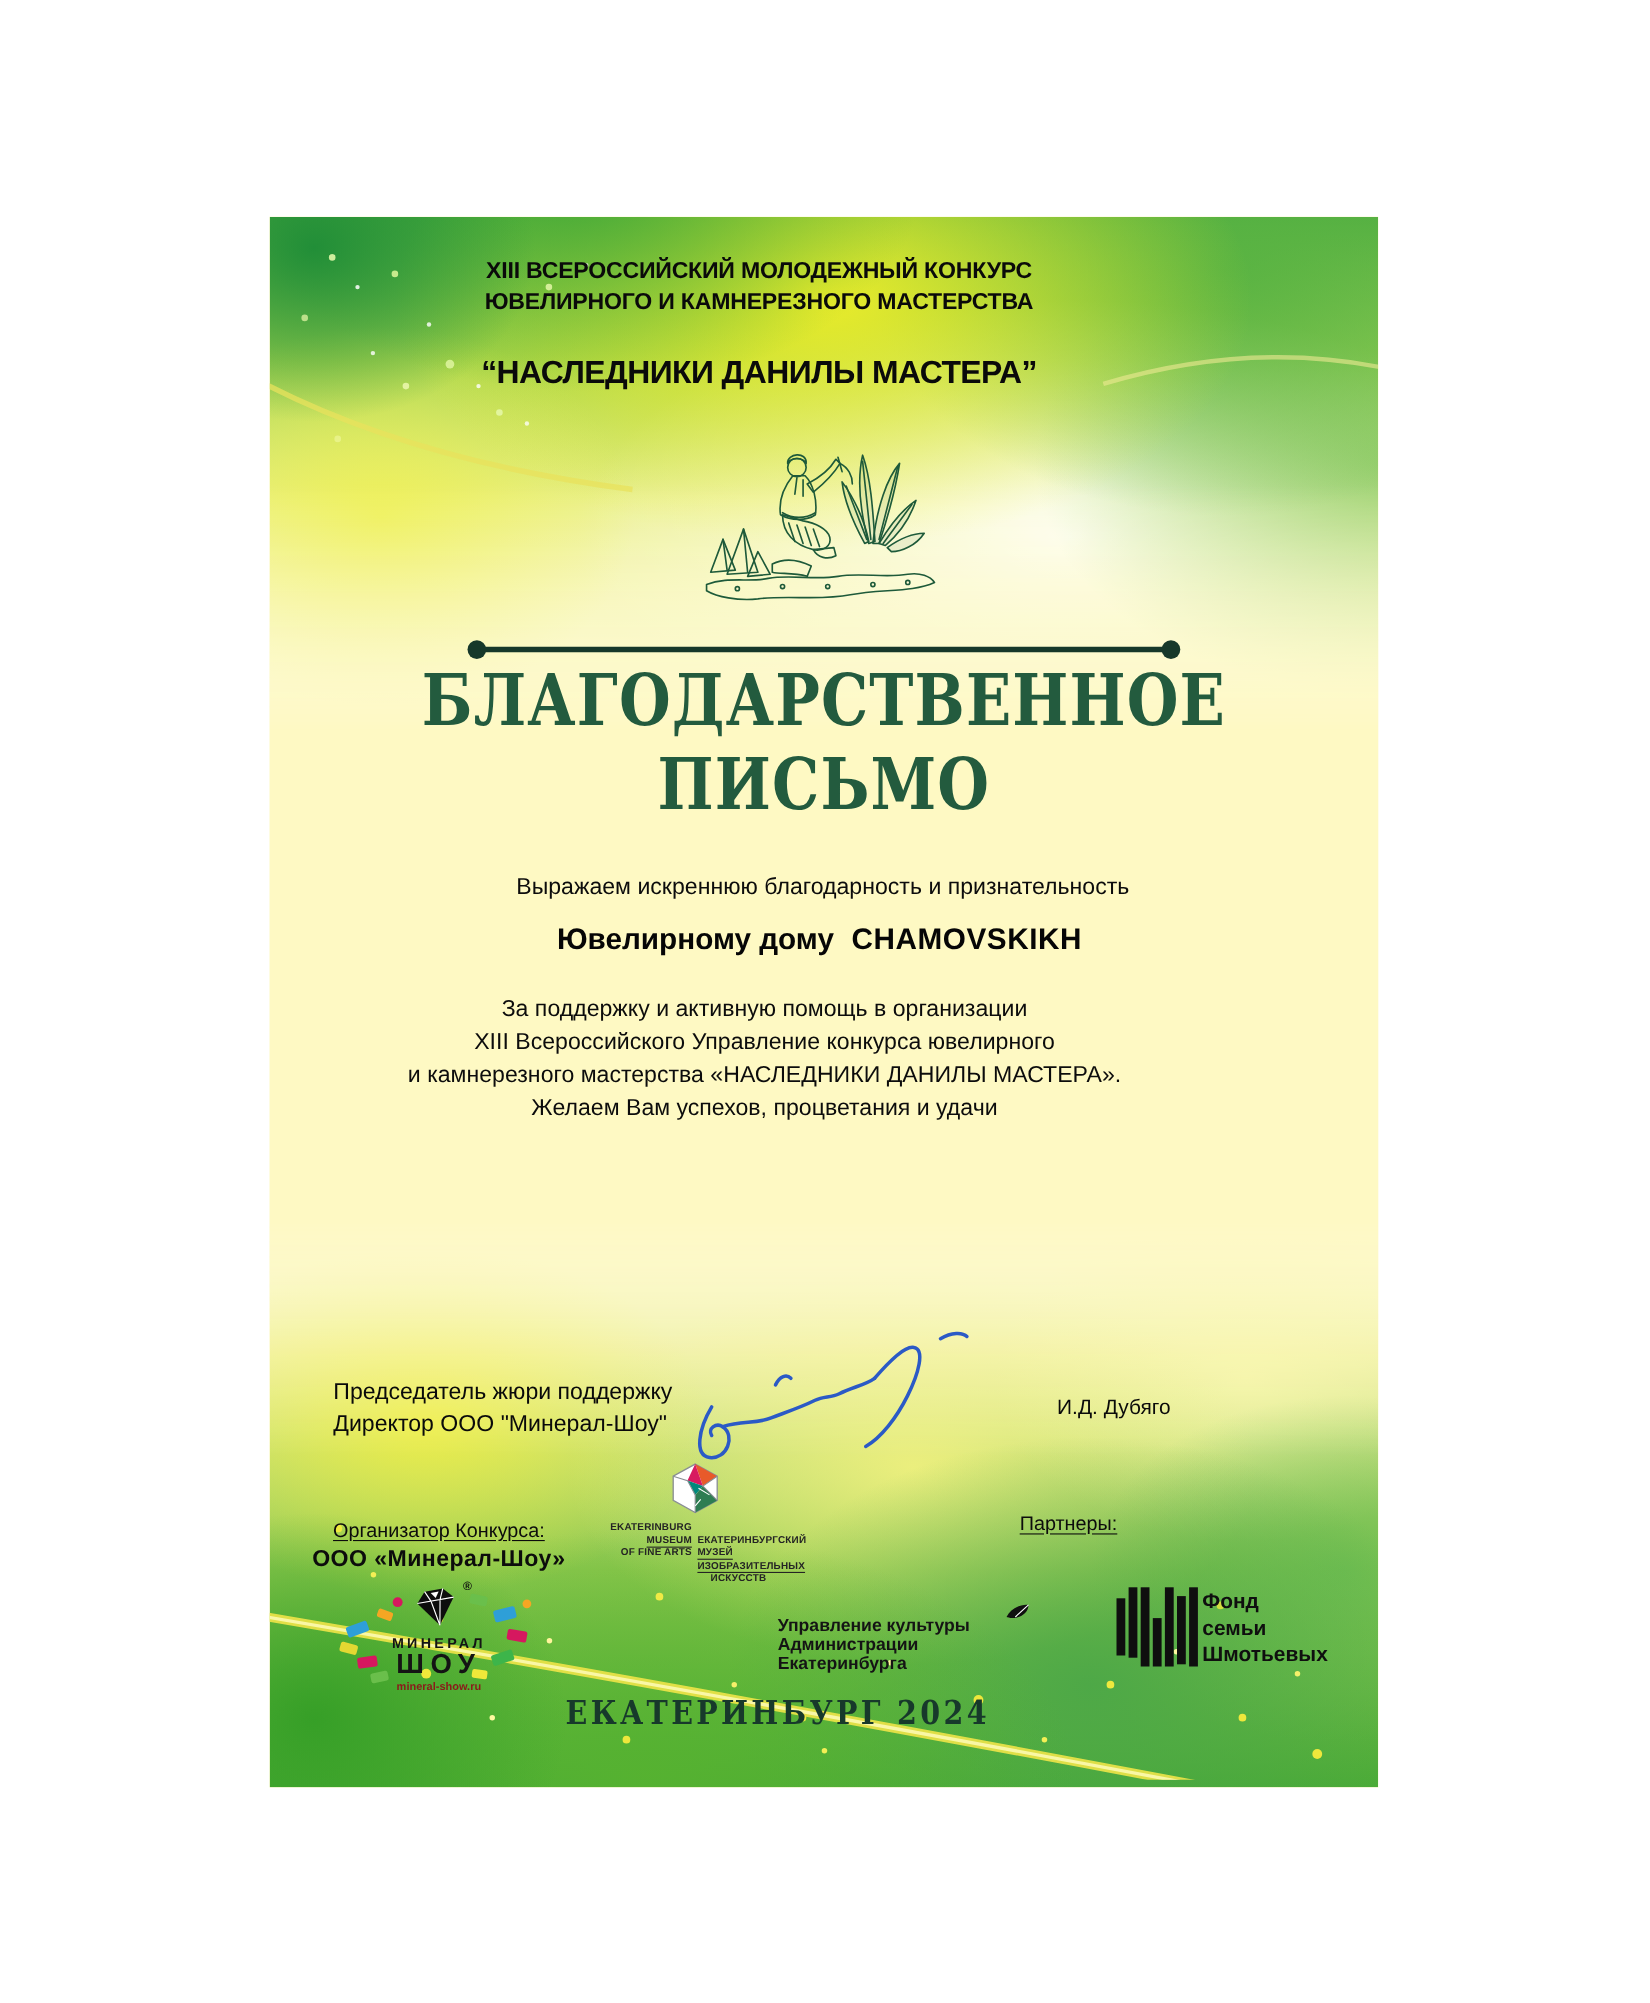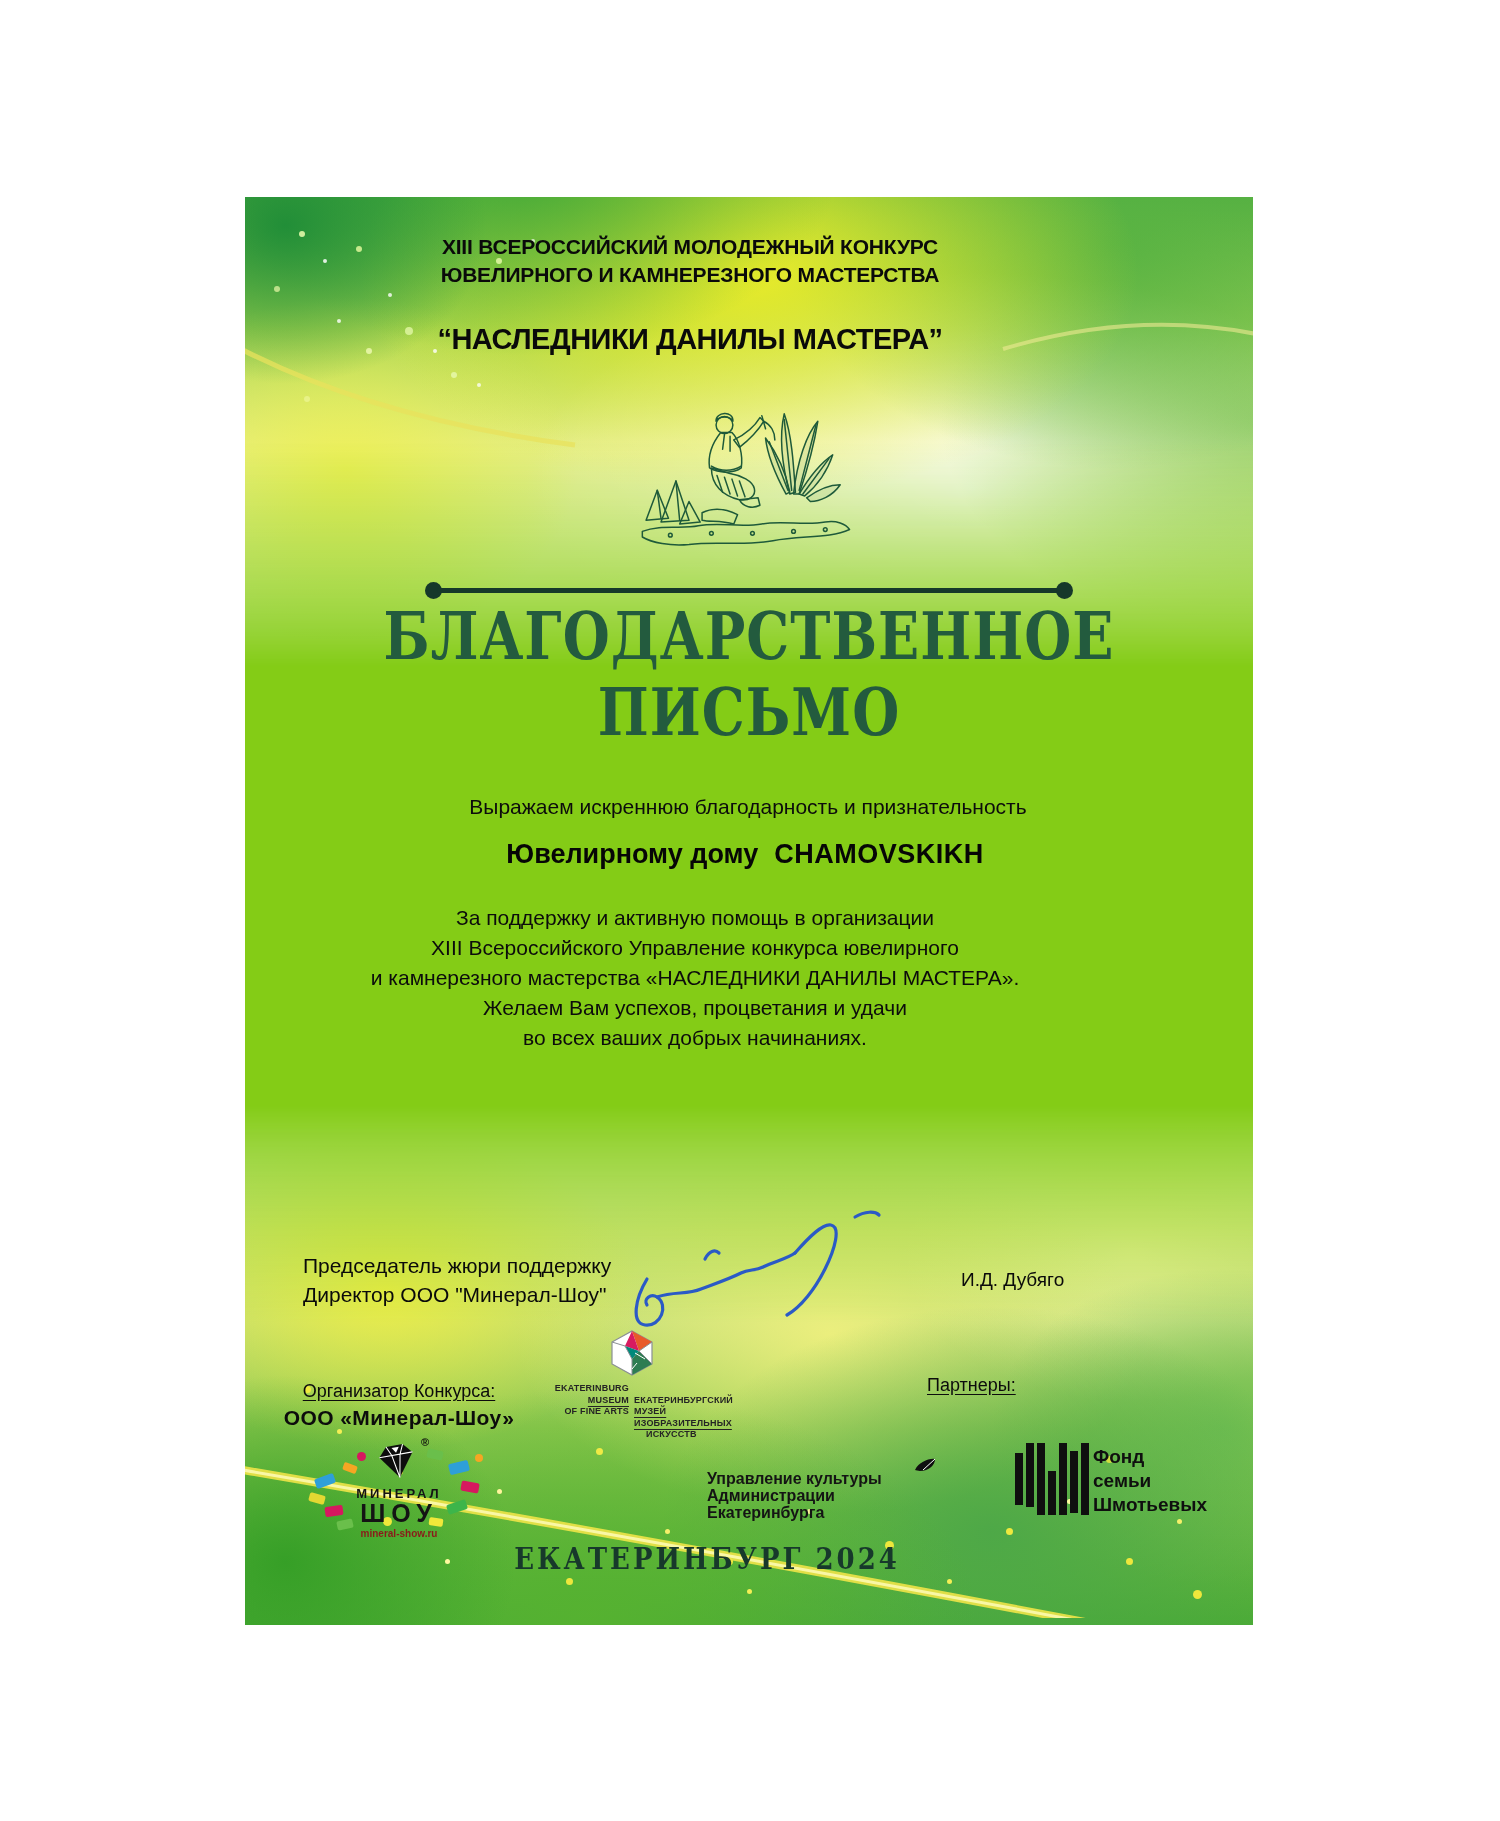--- a/index.html
+++ b/index.html
@@ -2,21 +2,21 @@
 <html><head>
 <meta charset="utf-8">
 <style>
   html,body{margin:0;padding:0;}
   body{
     width:1500px;height:1821px;background:#ffffff;position:relative;overflow:hidden;
     font-family:"Liberation Sans",sans-serif;color:#111;
   }
   .page{
     position:absolute;left:245px;top:197px;width:1008px;height:1428px;
-    background:#84cc16;overflow:hidden;
+    background:#fef9c3;overflow:hidden;
   }
   
   .wc-top{
     position:absolute;left:0;top:0;right:0;height:470px;pointer-events:none;
     background:
       radial-gradient(ellipse 280px 220px at 4% 6%, rgba(30,140,55,.95), rgba(30,140,55,0) 72%),
       radial-gradient(ellipse 430px 260px at 28% -6%, rgba(64,168,56,.9), rgba(64,168,56,0) 72%),
       radial-gradient(ellipse 520px 300px at 50% 16%, rgba(240,238,40,.95), rgba(240,238,40,0) 75%),
       radial-gradient(ellipse 320px 240px at 10% 58%, rgba(238,240,84,.92), rgba(238,240,84,0) 72%),
       radial-gradient(ellipse 430px 300px at 86% 10%, rgba(86,178,66,.88), rgba(86,178,66,0) 75%),
@@ -168,21 +168,20 @@
 
   <div class="abs ctr intro">Выражаем искреннюю благодарность и признательность</div>
   <div class="abs ctr recipient">
     <span>Ювелирному дому</span><span class="nm">CHAMOVSKIKH</span>
   </div>
   <div class="abs ctr bodytxt">
     <div>За поддержку и активную помощь в организации</div>
     <div>XIII Всероссийского Управление конкурса ювелирного</div>
     <div>и камнерезного мастерства «НАСЛЕДНИКИ ДАНИЛЫ МАСТЕРА».</div>
     <div>Желаем Вам успехов, процветания и удачи</div>
-    <div>во всех ваших добрых начинаниях.</div>
   </div>
 
   <div class="abs sigrole">
     <div>Председатель жюри поддержку</div>
     <div>Директор ООО "Минерал-Шоу"</div>
   </div>
   <svg class="abs sig-svg" width="276" height="140" viewBox="0 0 276 140">
     <g fill="none" stroke="#2b5ac6" stroke-width="3.2" stroke-linecap="round">
       <path d="M 88 52 C 92 44 98 42 102 46"></path>
       <path d="M 30 72 C 18 92 14 116 28 118 C 44 120 52 98 40 90 C 34 86 26 92 30 98"></path>

